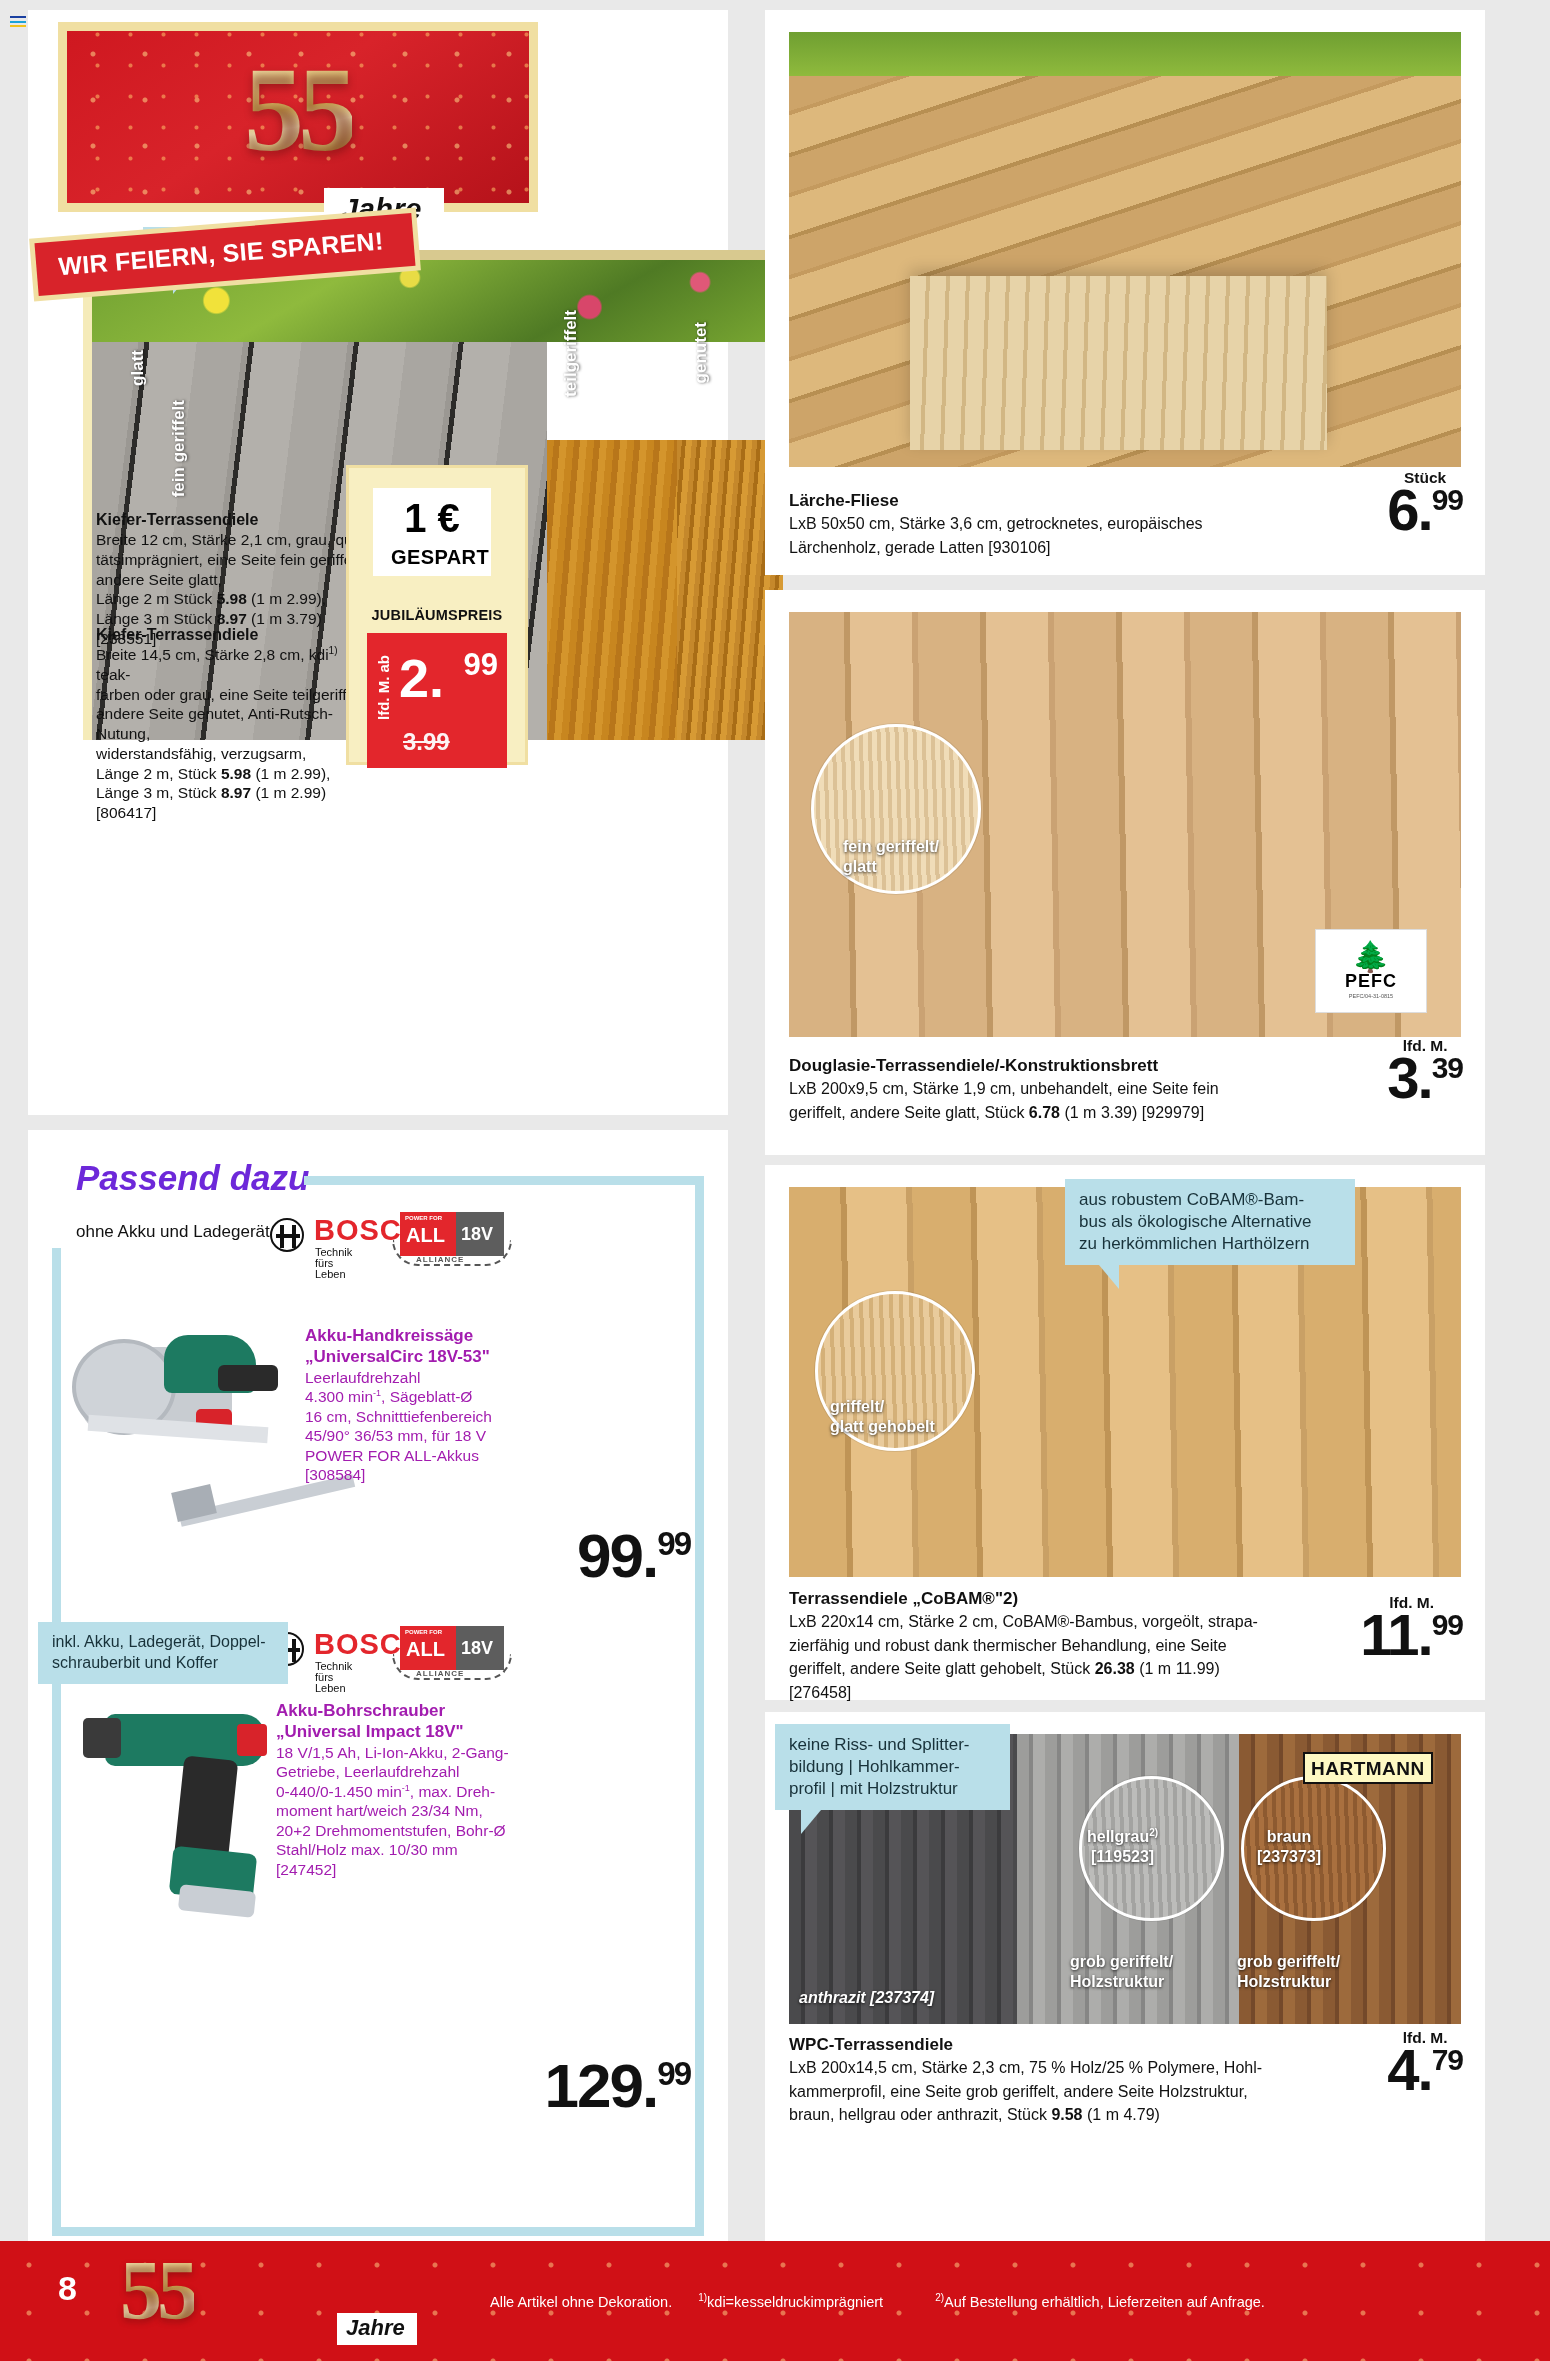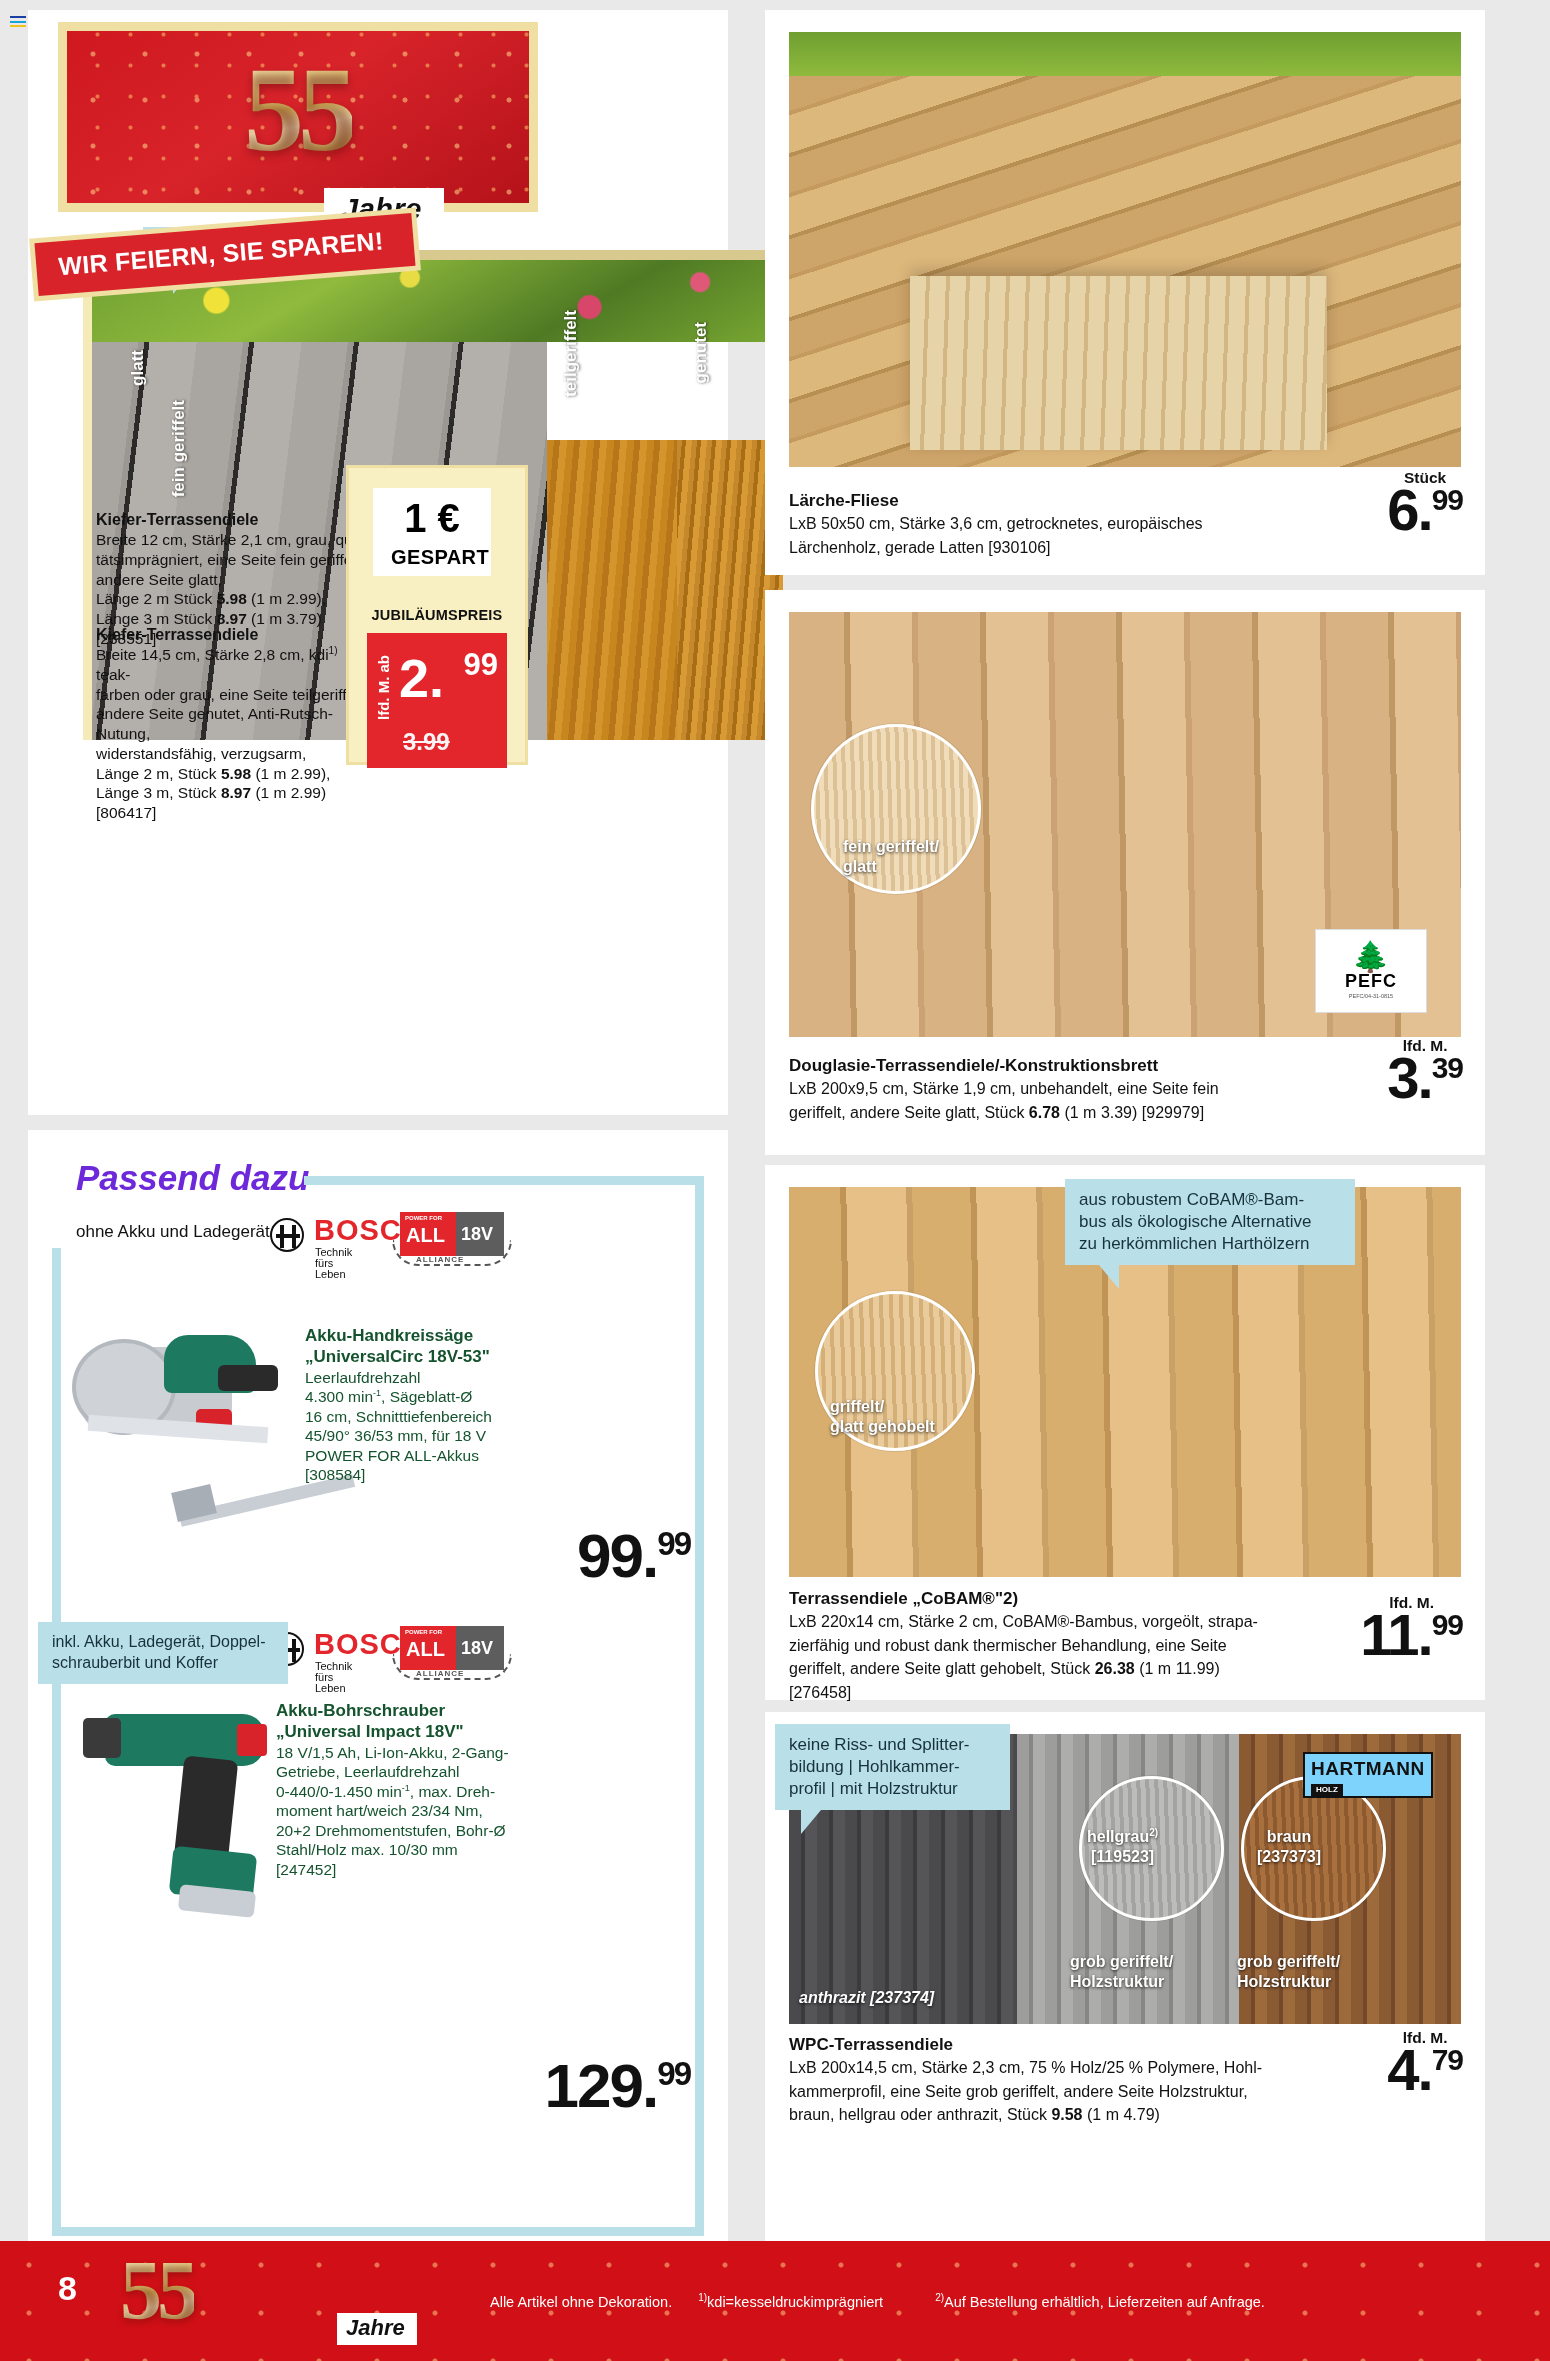--- a/index.html
+++ b/index.html
@@ -152,22 +152,22 @@
   .pefc {
     position:absolute; right: 34px; bottom: 24px; width: 112px; height: 84px;
     background:#fff; border: 1px solid #ddd; z-index: 8;
     display:flex; flex-direction:column; align-items:center; justify-content:center;
   }
   .pefc .tree { font-size: 30px; line-height: 1; }
   .pefc .tx { font: 800 18px/1 "Liberation Sans", sans-serif; letter-spacing: 1px; }
   .pefc .sub { font: 400 5.5px/1.15 "Liberation Sans", sans-serif; color:#555; margin-top:3px; text-align:center; }
 
   .hartmann {
-    position:absolute; right: 28px; top: 18px; width: 130px; height: 46px;
-    background:#7dd3fc; border: 2px solid #111; z-index: 8; overflow:hidden;
+    position:absolute; right: 28px; top: 18px; width: 130px; height: 32px;
+    background:#fef9c3; border: 2px solid #111; z-index: 8; overflow:hidden;
   }
   .hartmann .a { font: 800 19px/1 "Liberation Sans", sans-serif; color:#111; padding: 5px 0 0 6px; letter-spacing:.5px; }
   .hartmann .b { display:inline-block; background:#111; color:#fff;
                  font: 700 8px/1 "Liberation Sans", sans-serif; padding: 2px 5px; margin: 3px 0 0 6px; }
 
   
   #tools-card { left: 28px; top: 1130px; width: 700px; height: 1140px; }
   .passend { position:absolute; left: 48px; top: 30px;
              font: italic 800 35px/1 "Liberation Sans", sans-serif; color:#6d28d9; }
   .tealrule { position:absolute; background:#b9dfe9; }
@@ -195,21 +195,21 @@
                         font: 800 18px/1 "Liberation Sans", sans-serif; }
   .allbadge .arc { position:absolute; left:-8px; top: 28px; width: 120px; height: 26px;
                    border: 2px dashed #555; border-top: none; border-radius: 0 0 60px 60px; }
   .allbadge .arct { position:absolute; left: 16px; top: 44px;
                     font: 700 8px/1 "Liberation Sans", sans-serif; color:#555; letter-spacing:1px; }
 
   .toolnote {
     position:absolute; background:#b9dfe9; color:#18323a; z-index: 6;
     padding: 10px 14px; font: 400 16px/1.3 "Liberation Sans", sans-serif;
   }
-  .ttxt { position:absolute; color:#14532d; font: 400 15.5px/1.26 "Liberation Sans", sans-serif; }
+  .ttxt { position:absolute; color:#a21caf; font: 400 15.5px/1.26 "Liberation Sans", sans-serif; }
   .ttitle { font: 800 17px/1.26 "Liberation Sans", sans-serif; }
   .bigprice { position:absolute; right: 38px; font: 800 62px/1 "Liberation Sans", sans-serif;
               color:#111; letter-spacing:-2px; }
   .bigprice sup { font-size: 33px; vertical-align: super; }
 
   
   #footer { position:absolute; left:0; right:0; bottom:0; height: 120px; background:#d01016; overflow:hidden; }
   #footer .dots { position:absolute; inset:0; opacity:.5;
     background-image: radial-gradient(circle,#ffd98a 2px,transparent 3px);
     background-size: 58px 48px; }

